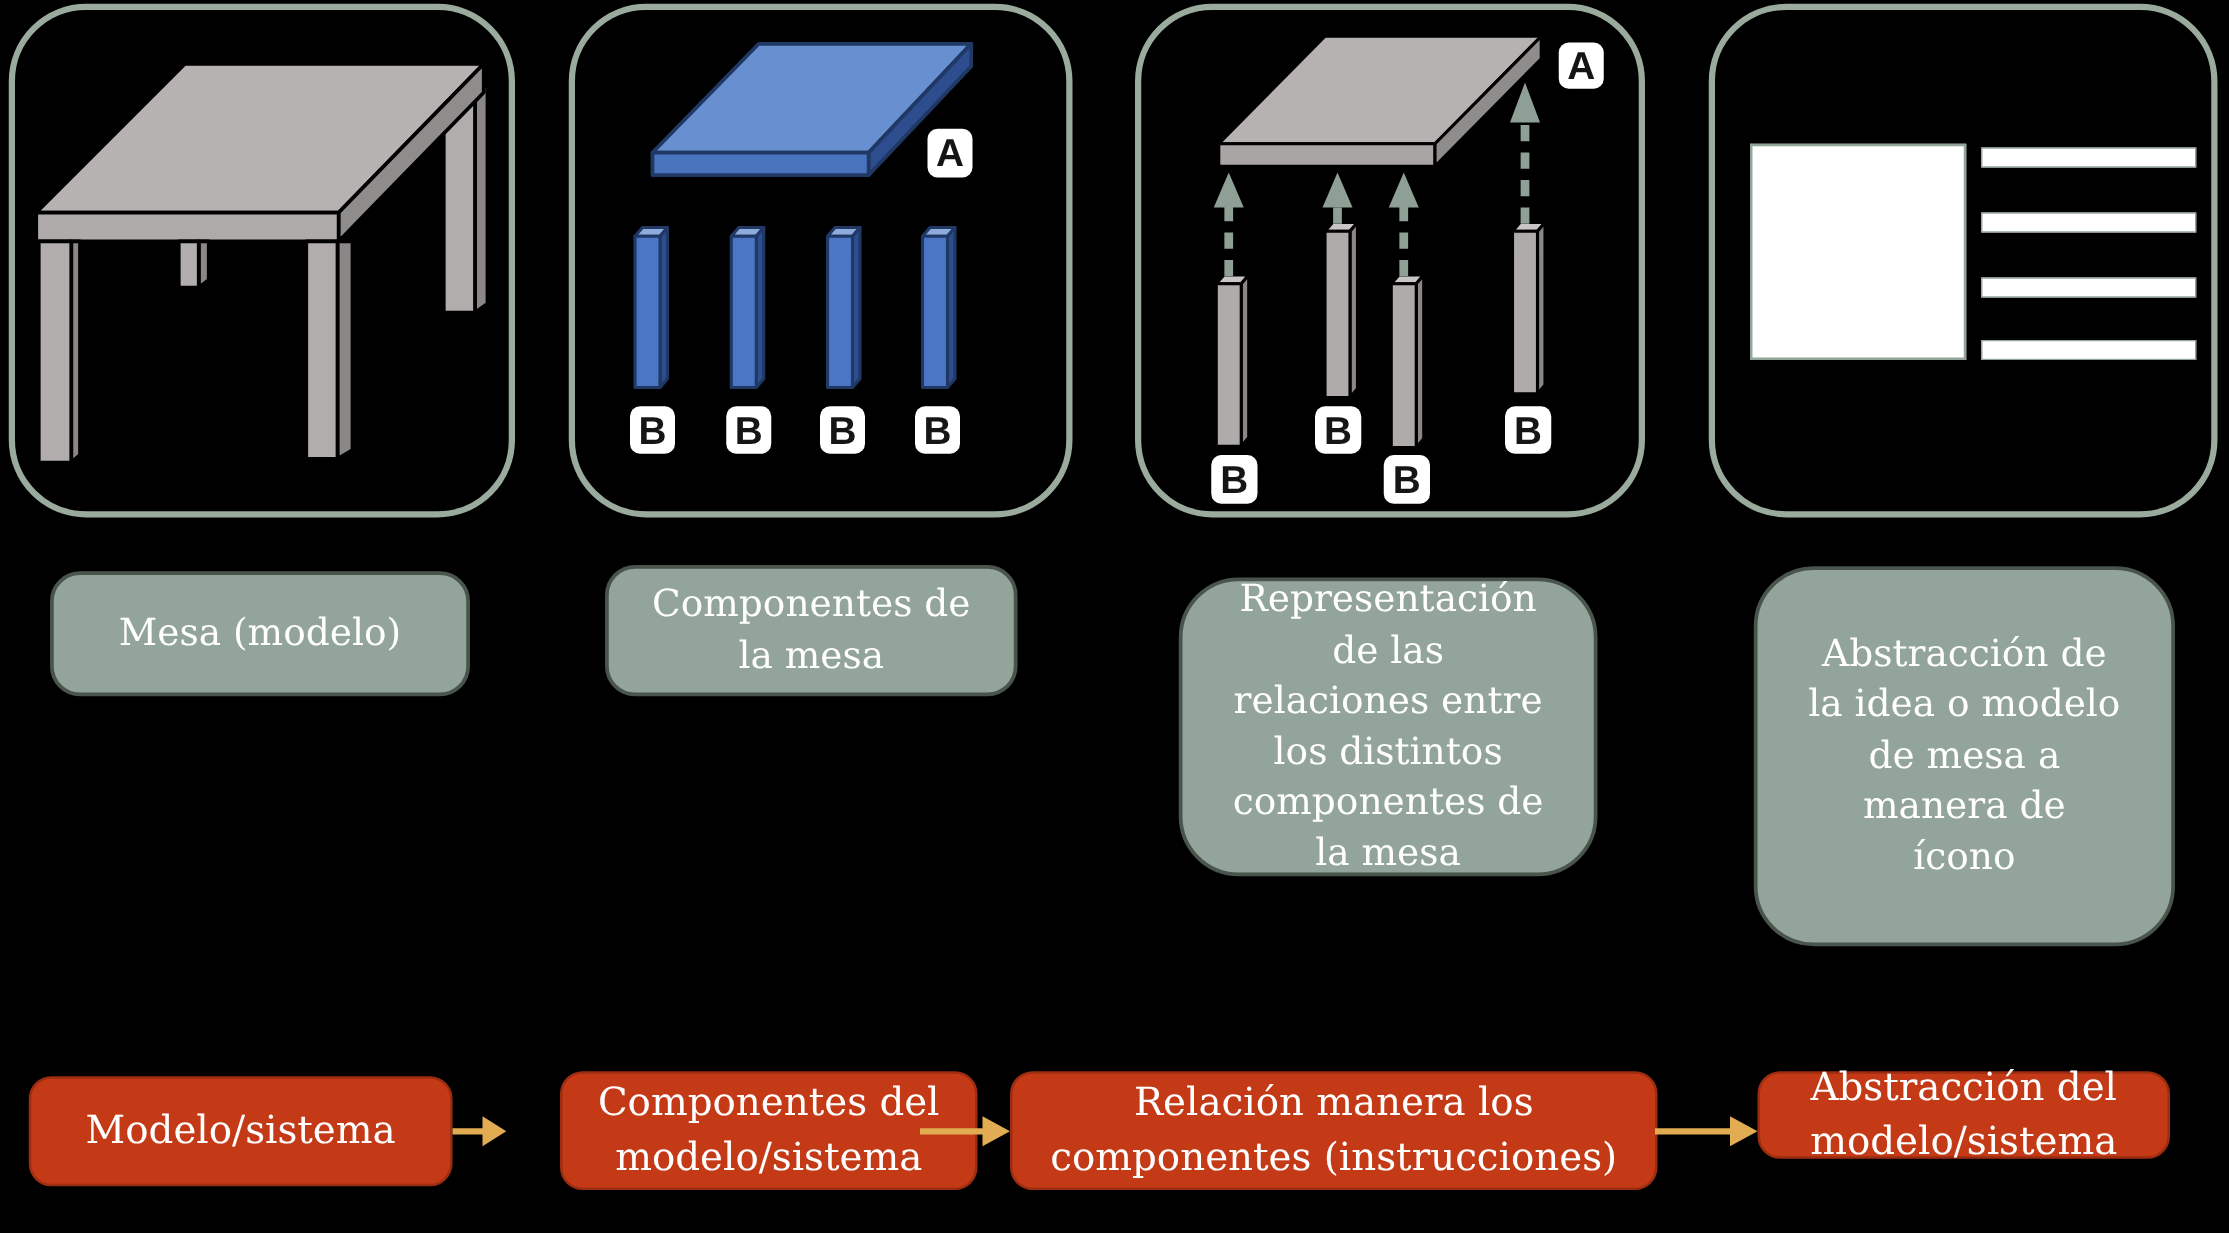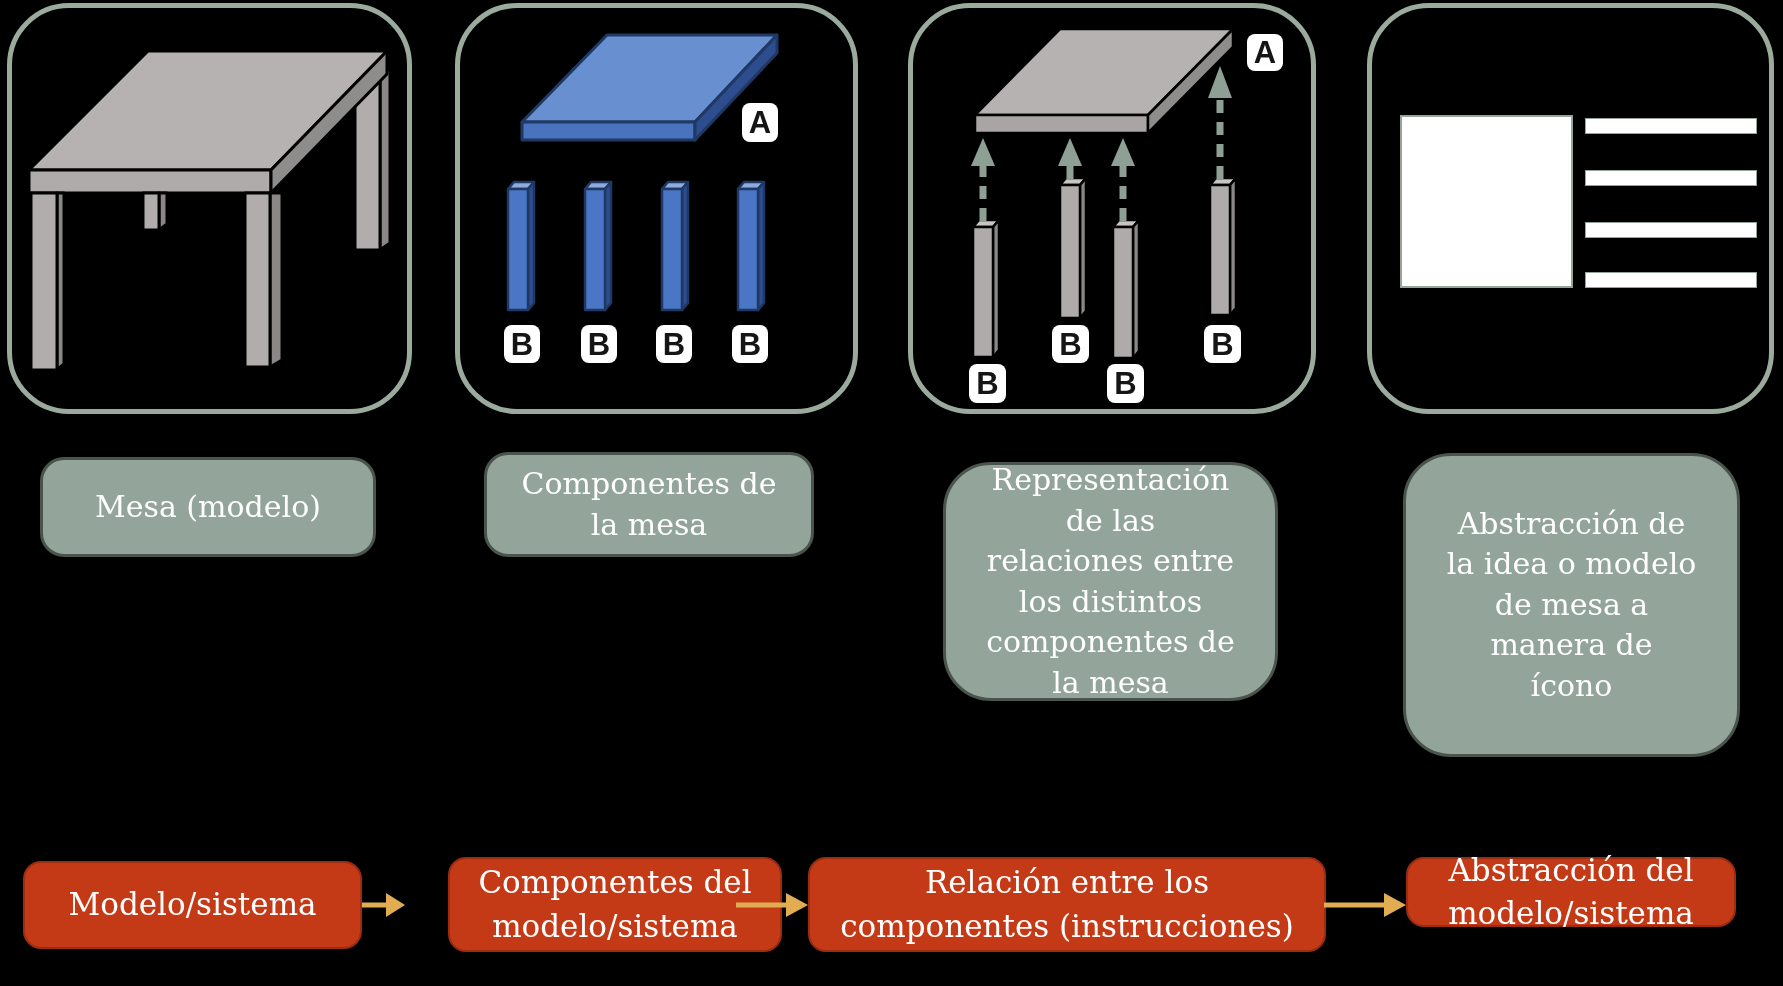--- a/index.html
+++ b/index.html
@@ -159,21 +159,21 @@
 la mesa</div>
 <div class="caption cap-big" style="left:1403px;top:453px;width:337px;height:304px;">Abstracción de
 la idea o modelo
 de mesa a
 manera de
 ícono</div>
 
 <div class="flow-box" style="left:23px;top:861px;width:339px;height:88px;">Modelo/sistema</div>
 <div class="flow-box" style="left:404px;top:857px;width:334px;height:95px;margin-left:44px;">Componentes del
 modelo/sistema</div>
-<div class="flow-box" style="left:808px;top:857px;width:518px;height:95px;">Relación entre los
+<div class="flow-box" style="left:808px;top:857px;width:518px;height:95px;">Relación manera los
 componentes (instrucciones)</div>
 <div class="flow-box" style="left:1406px;top:857px;width:330px;height:70px;">Abstracción del
 modelo/sistema</div>
 
 <svg class="flow-arrow" style="left:360px;top:887px;" width="46" height="36" viewBox="0 0 46 36">
   <line x1="2" y1="18" x2="28" y2="18" stroke="#e2ad52" stroke-width="5"></line>
   <polygon points="26,6 26,30 45,18" fill="#e2ad52"></polygon>
 </svg>
 <svg class="flow-arrow" style="left:734px;top:887px;" width="76" height="36" viewBox="0 0 76 36">
   <line x1="2" y1="18" x2="54" y2="18" stroke="#e2ad52" stroke-width="5"></line>

